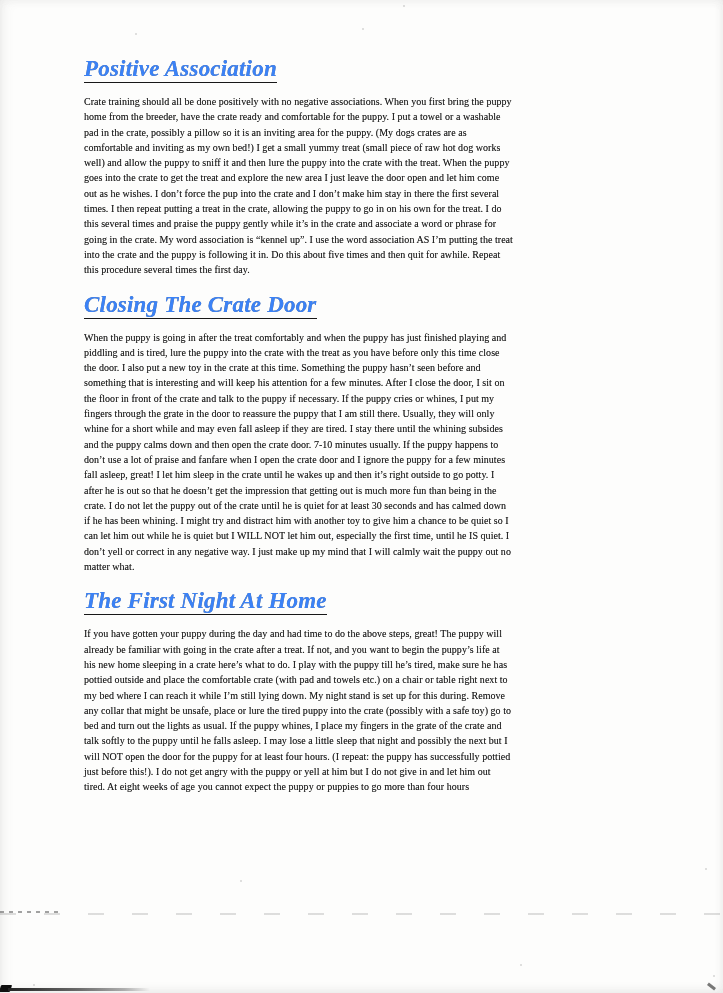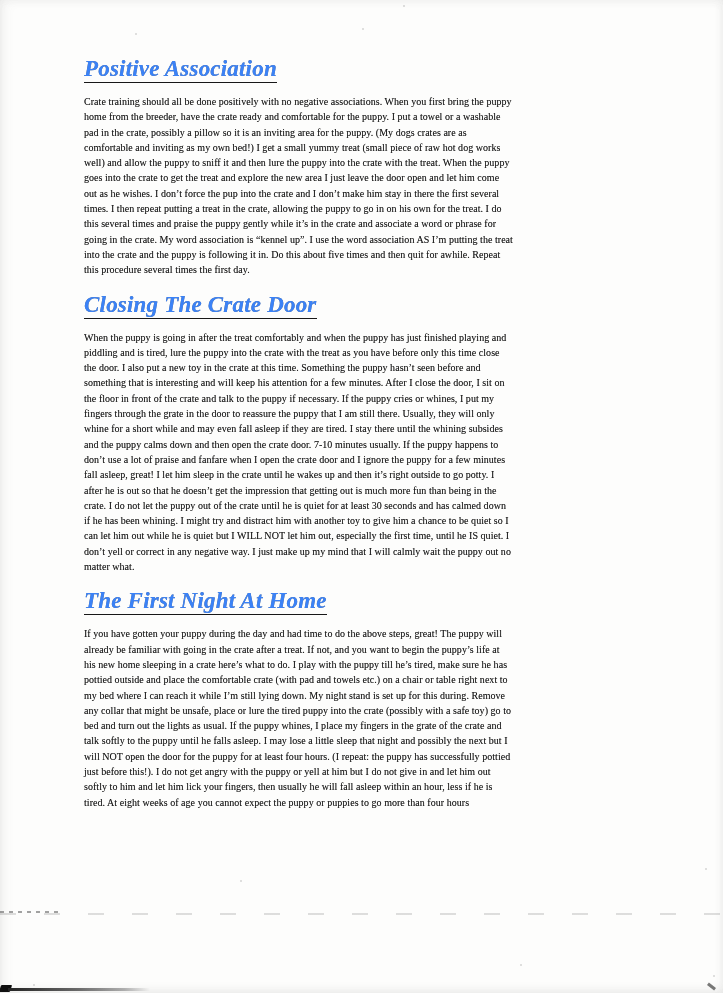--- a/index.html
+++ b/index.html
@@ -176,21 +176,20 @@
           <div class="line">If you have gotten your puppy during the day and had time to do the above steps, great! The puppy will</div>
           <div class="line">already be familiar with going in the crate after a treat. If not, and you want to begin the puppy’s life at</div>
           <div class="line">his new home sleeping in a crate here’s what to do. I play with the puppy till he’s tired, make sure he has</div>
           <div class="line">pottied outside and place the comfortable crate (with pad and towels etc.) on a chair or table right next to</div>
           <div class="line">my bed where I can reach it while I’m still lying down. My night stand is set up for this during. Remove</div>
           <div class="line">any collar that might be unsafe, place or lure the tired puppy into the crate (possibly with a safe toy) go to</div>
           <div class="line">bed and turn out the lights as usual. If the puppy whines, I place my fingers in the grate of the crate and</div>
           <div class="line">talk softly to the puppy until he falls asleep. I may lose a little sleep that night and possibly the next but I</div>
           <div class="line">will NOT open the door for the puppy for at least four hours. (I repeat: the puppy has successfully pottied</div>
           <div class="line">just before this!). I do not get angry with the puppy or yell at him but I do not give in and let him out</div>
-          <div class="line">softly to him and let him lick your fingers, then usually he will fall asleep within an hour, less if he is</div>
           <div class="line">tired. At eight weeks of age you <b>cannot</b> expect the puppy or puppies to go <b>more than four hours</b></div>
         </div>
       </section>
     </div>
 
   <div class="artifact-dash-row"></div>
   <div class="artifact-dash-left"></div>
   <div class="artifact-corner-blob"></div>
   <div class="artifact-corner-streak"></div>
   <div class="artifact-tick-br"></div>

